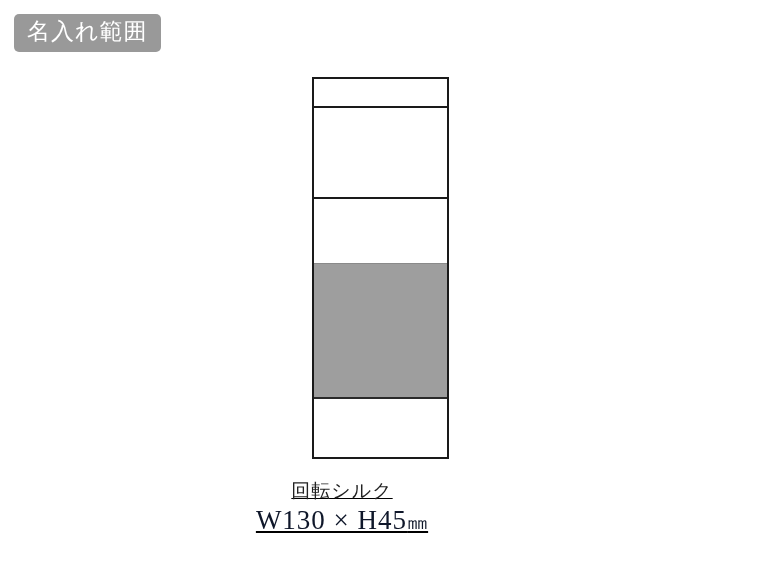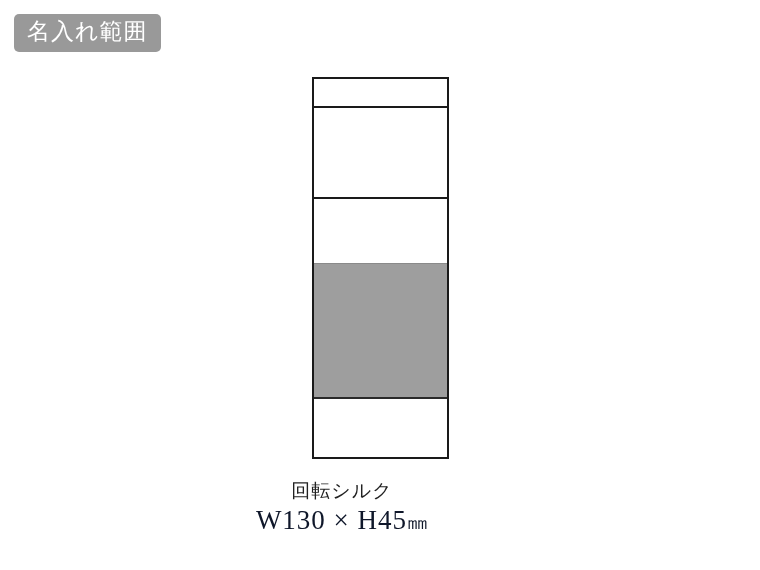--- a/index.html
+++ b/index.html
@@ -54,20 +54,21 @@
     border-top: 1px solid #8a8a8a;
     border-bottom: 2px solid #2a2a2a;
   }
   .sec-bottom { flex: 1; }
   
   .caption {
     position: absolute;
     left: 0; top: 478px;
     width: 684px;
     text-align: center;
+    text-decoration: underline;
   }
   .caption .method {
     font-size: 19px;
     color: #222222;
     letter-spacing: 1px;
     margin-bottom: 1px;
   }
   .caption .dims {
     font-family: "Liberation Serif", "DejaVu Serif", serif;
     font-size: 27px;

